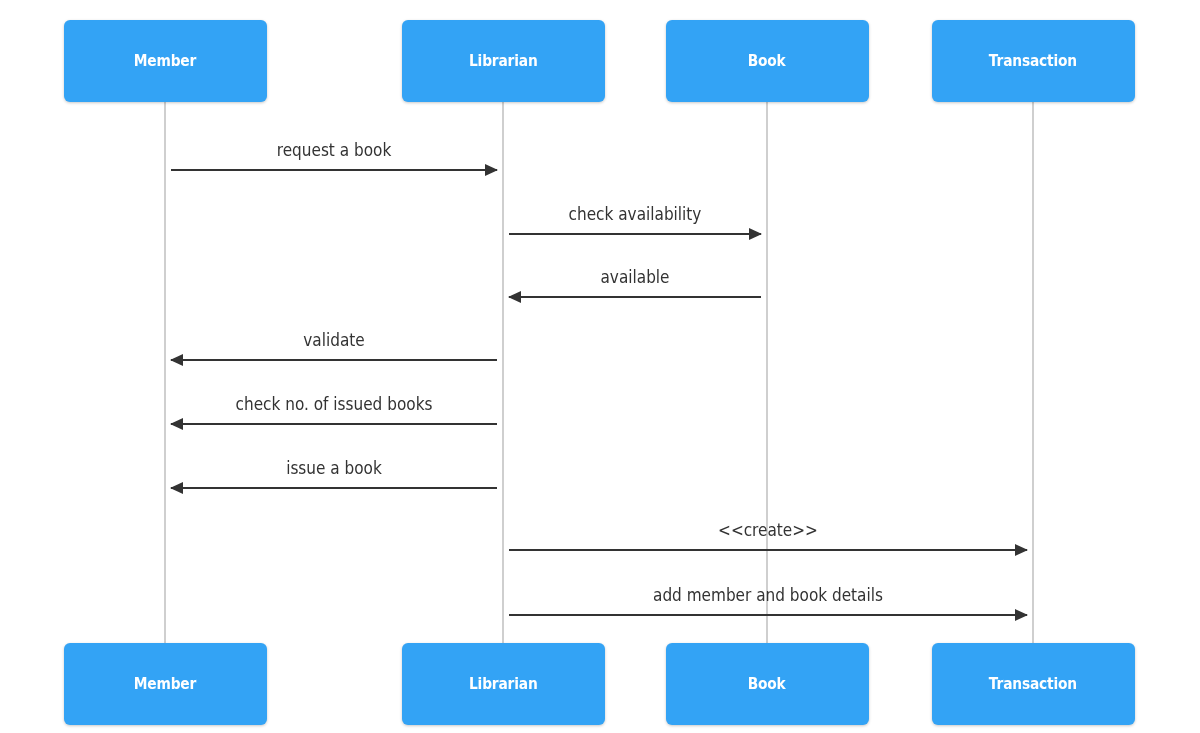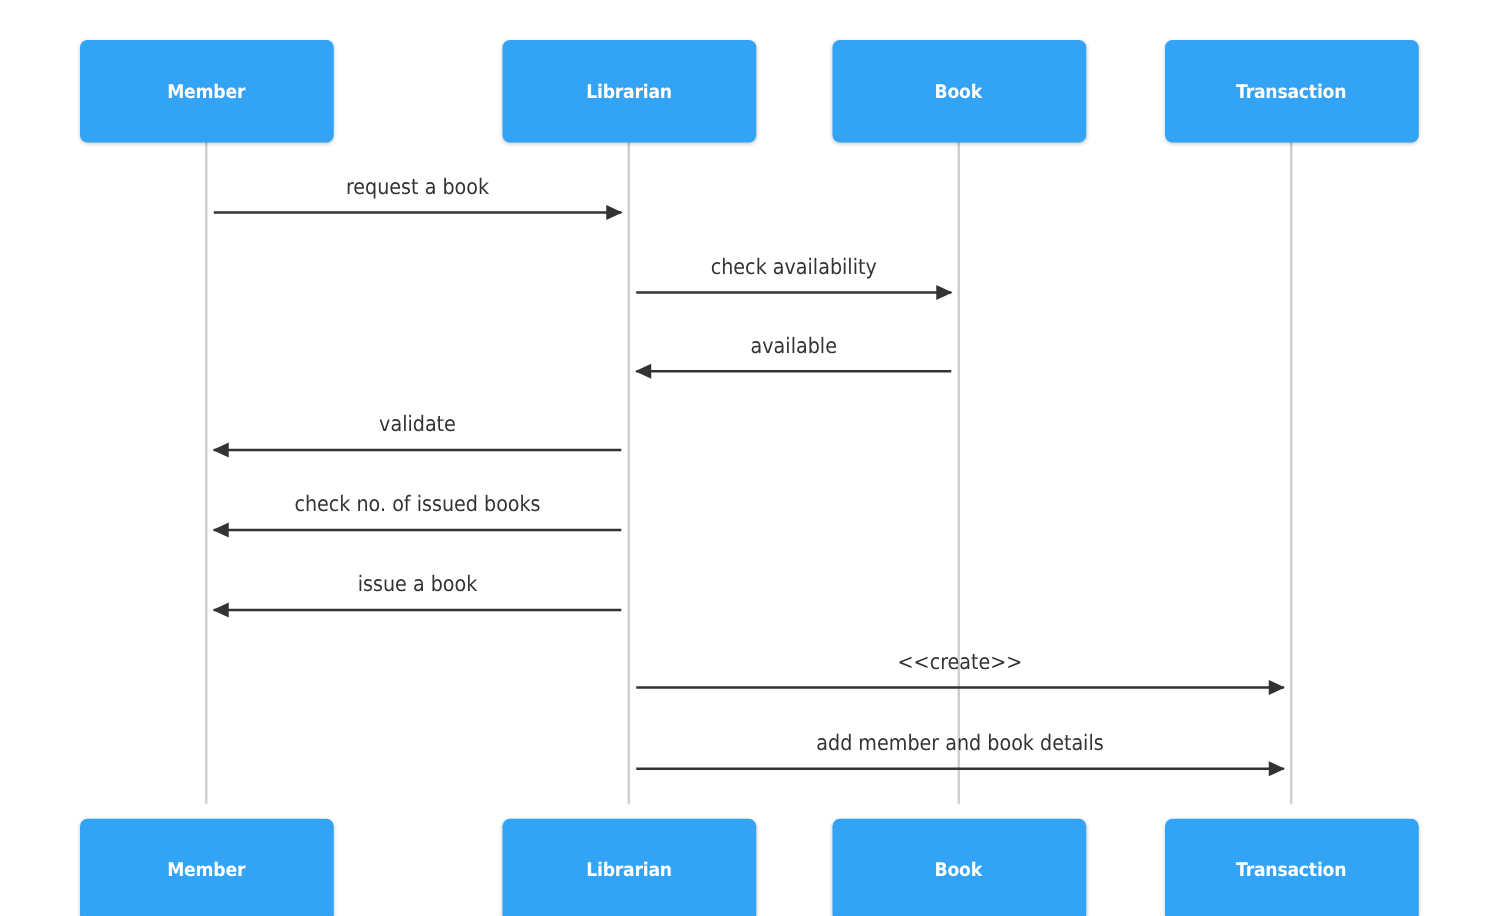--- a/index.html
+++ b/index.html
@@ -21,21 +21,20 @@
   .participant-box {
     position: absolute;
     width: 203px;
     height: 82px;
     border-radius: 6px;
     box-sizing: border-box;
     display: flex;
     align-items: center;
     justify-content: center;
     box-shadow: 0 1px 3px rgba(0,0,0,0.22);
-    margin-top: 12px;
   }
   .participant-label {
     color: #ffffff;
     font-weight: bold;
     font-size: 15px;
     letter-spacing: -0.2px;
     font-family: "DejaVu Sans", sans-serif;
     white-space: nowrap;
     transform: scaleX(0.92);
   }

